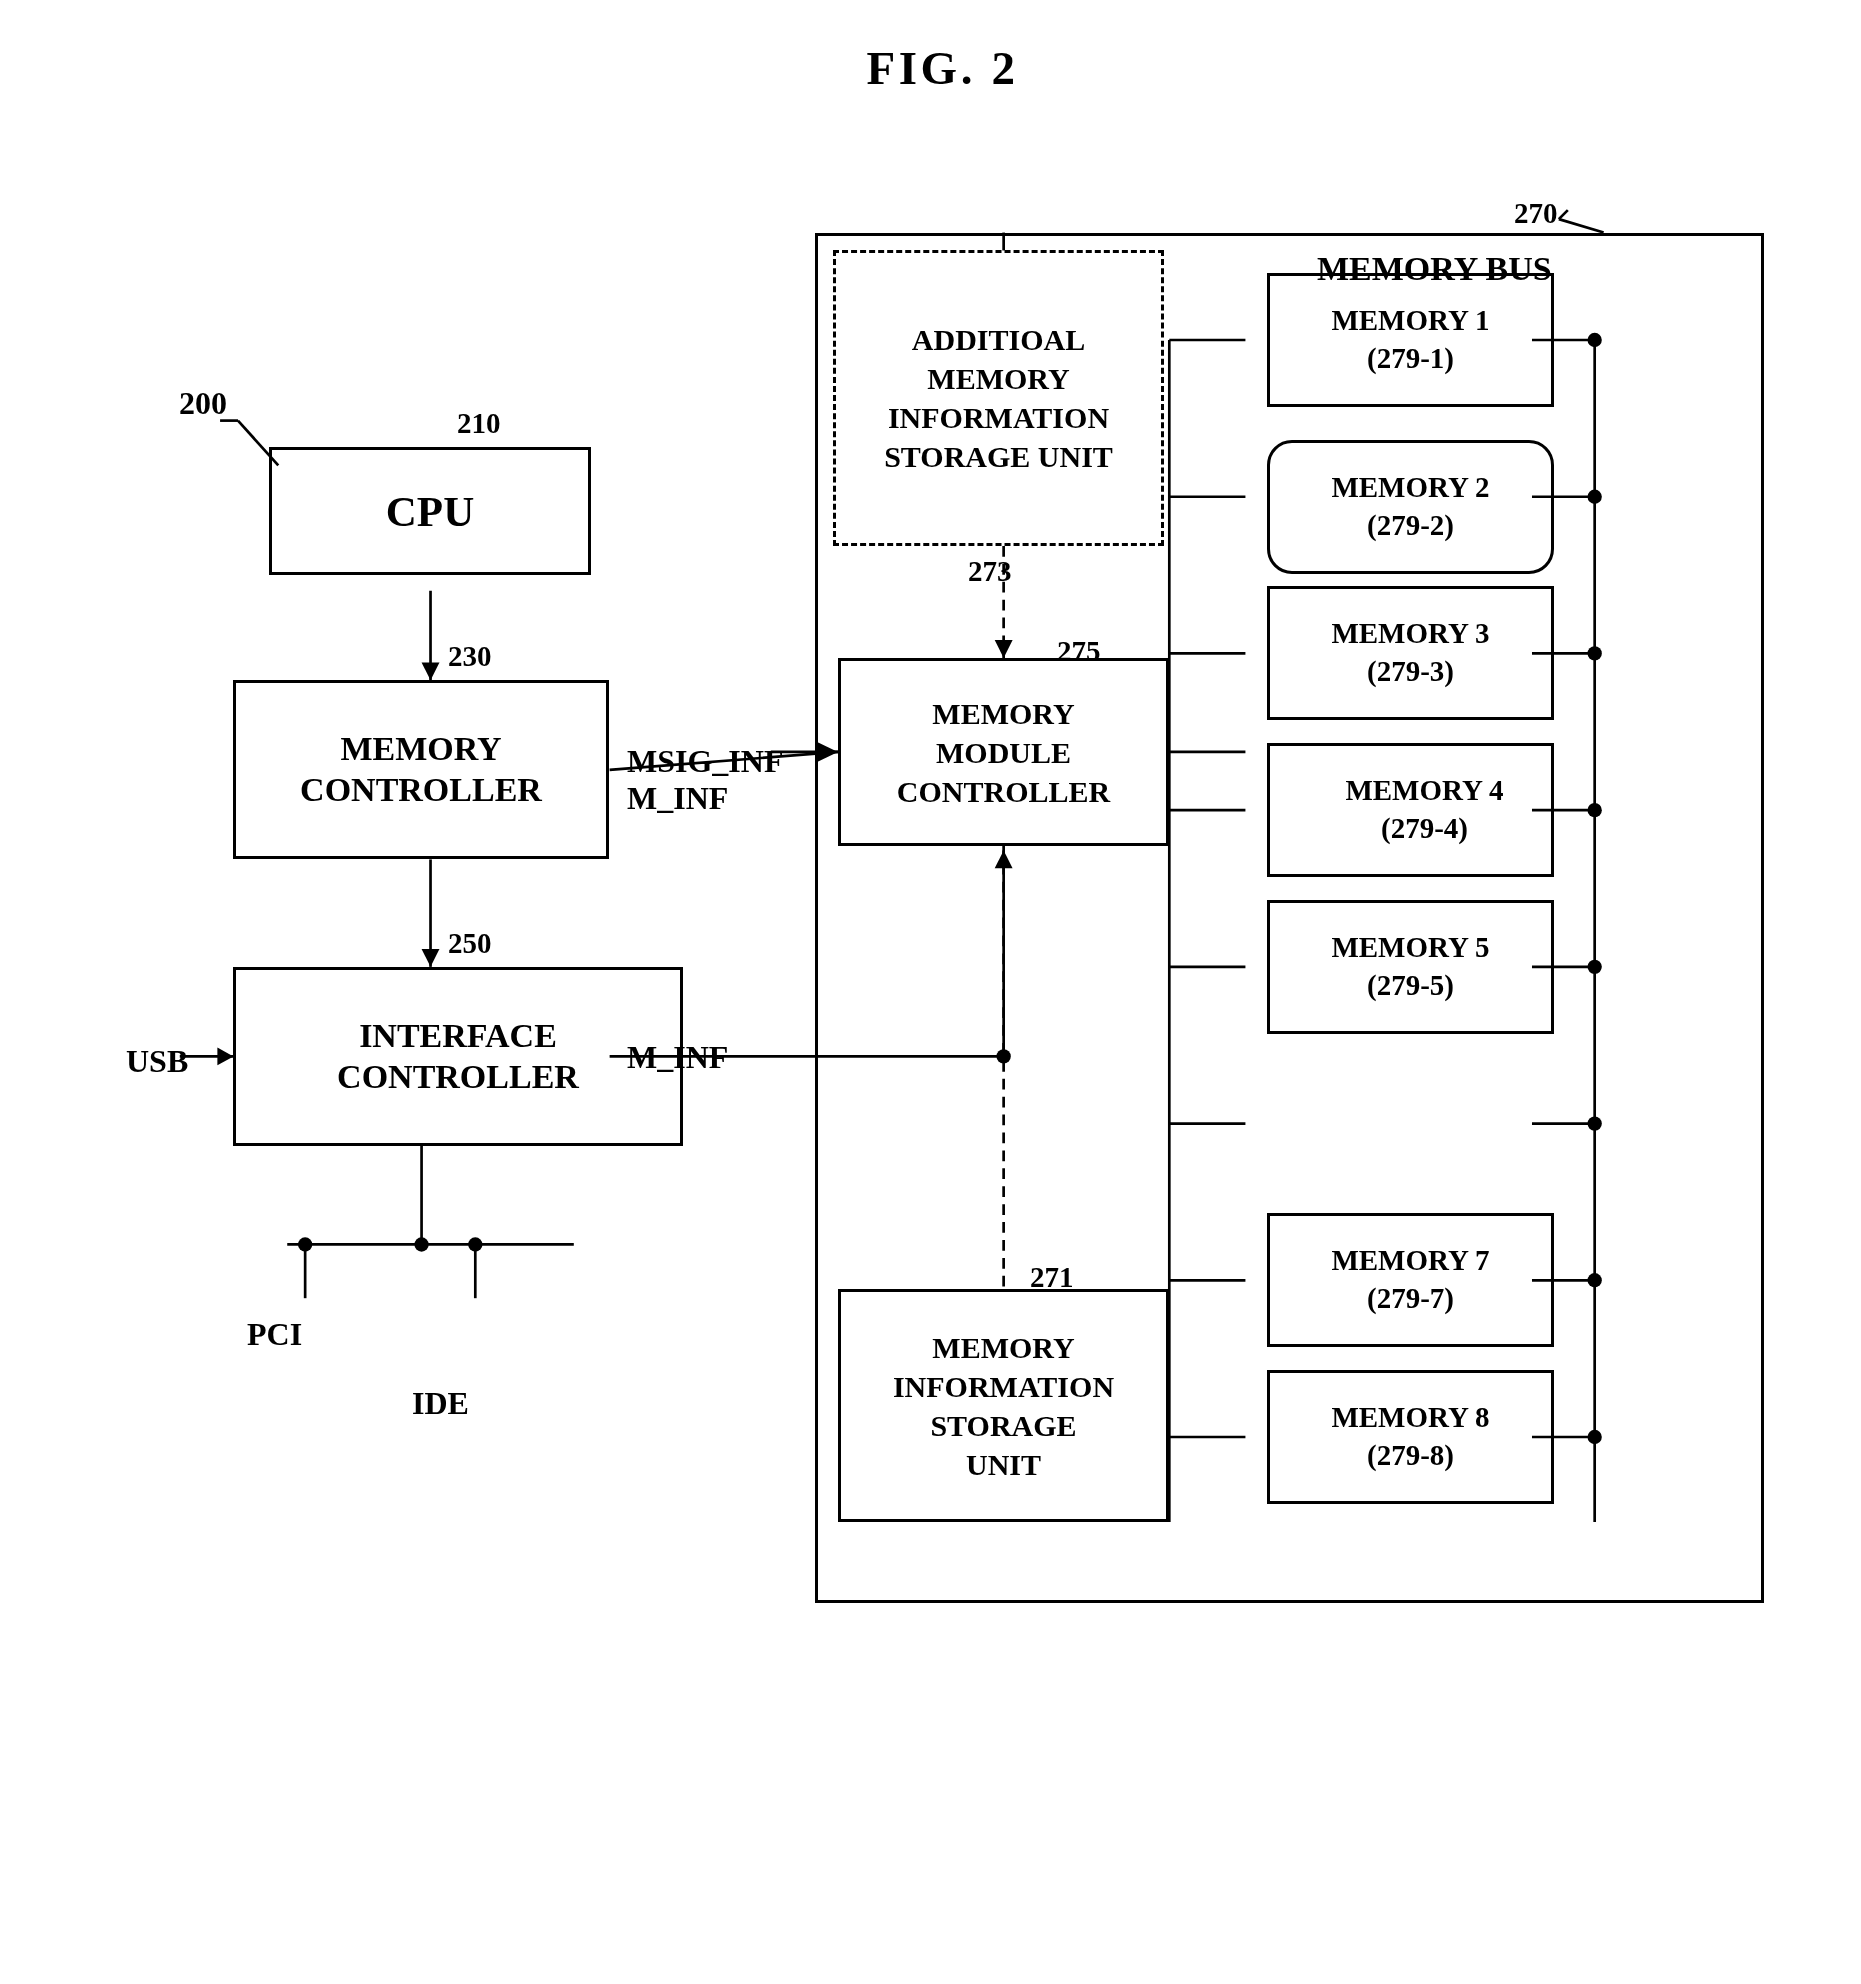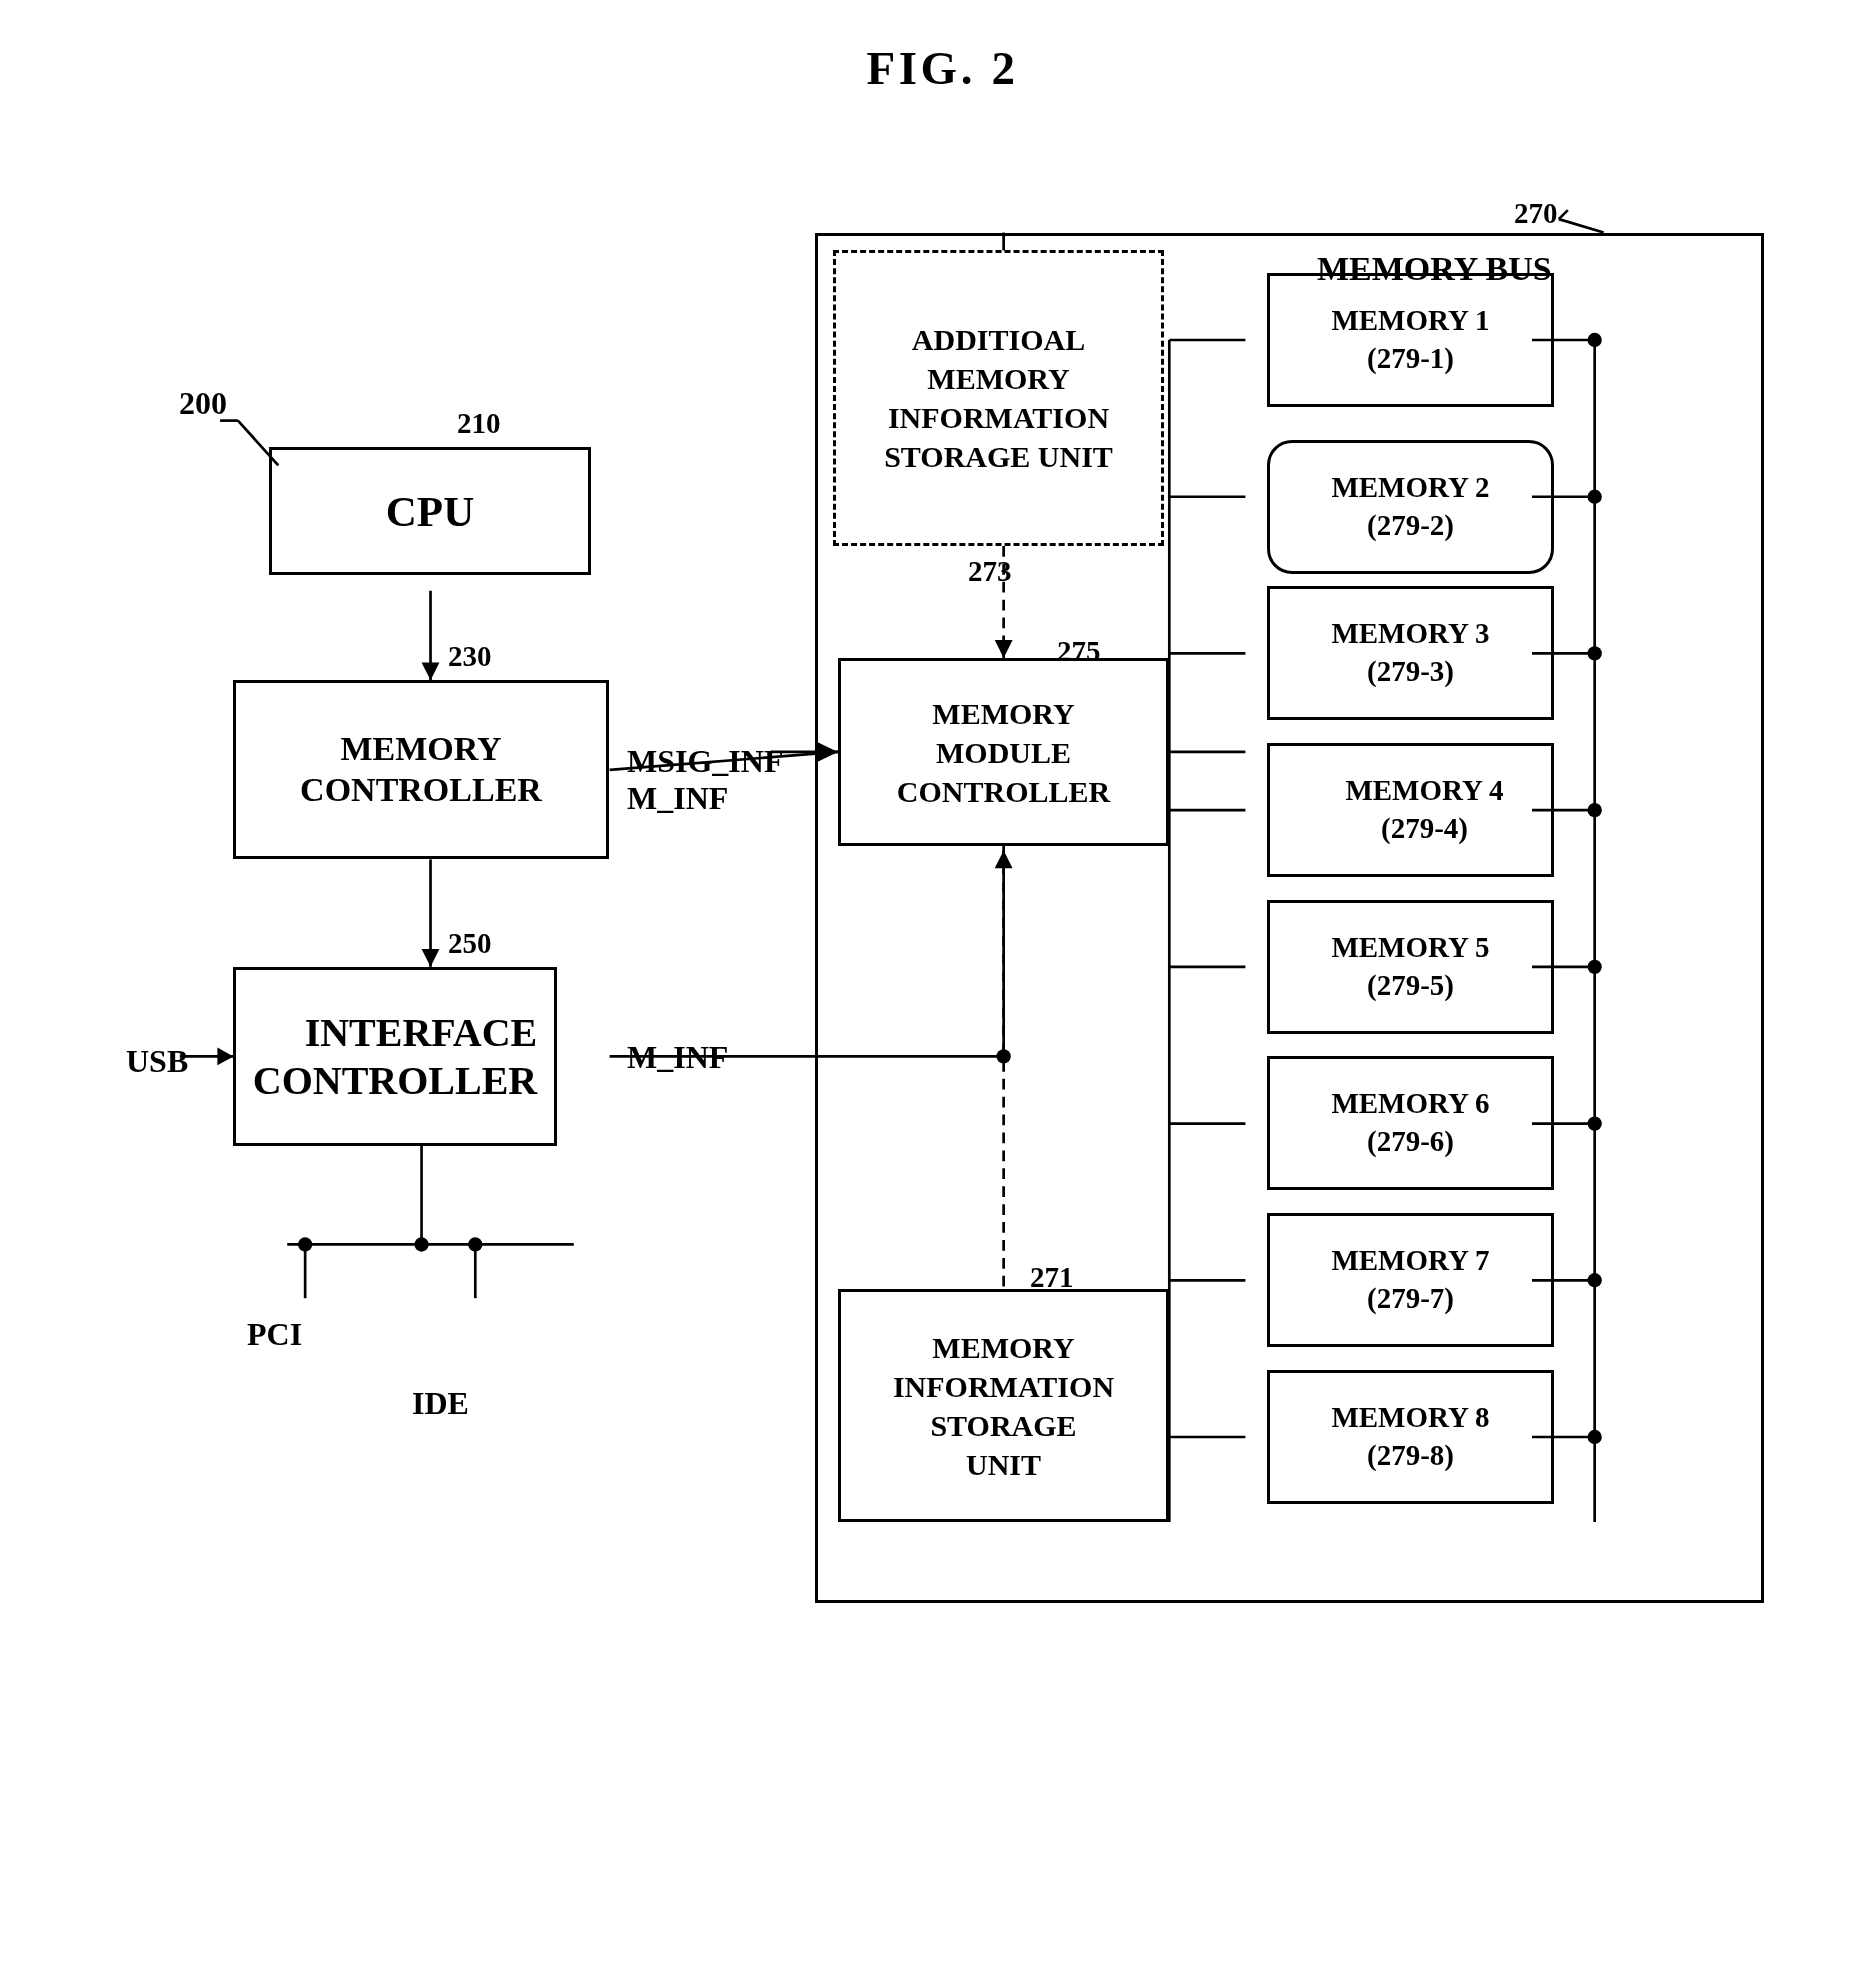--- a/index.html
+++ b/index.html
@@ -84,28 +84,28 @@
       left: 376px;
       font-size: 29px;
       font-weight: bold;
     }
 
     
     .iface-ctrl-box {
       position: absolute;
       top: 824px;
       left: 161px;
-      width: 324px;
+      width: 450px;
       height: 179px;
       border: 3.6px solid #000;
       display: flex;
       align-items: center;
       justify-content: center;
-      text-align: right;
-      font-size: 40px;
+      text-align: center;
+      font-size: 34px;
       font-weight: bold;
       line-height: 1.2;
     }
 
     .label-250 {
       position: absolute;
       top: 784px;
       left: 376px;
       font-size: 29px;
       font-weight: bold;
@@ -340,21 +340,20 @@
   </div>
   <div class="label-271">271</div>
 
   <div class="label-273">273</div>
 
   <div class="memory-box" style="top:130px;">MEMORY 1<br>(279-1)</div>
   <div class="memory-box" style="top:297px;border-radius:25px;">MEMORY 2<br>(279-2)</div>
   <div class="memory-box" style="top:443px;">MEMORY 3<br>(279-3)</div>
   <div class="memory-box" style="top:600px;padding-left:28px;">MEMORY 4<br>(279-4)</div>
   <div class="memory-box" style="top:757px;">MEMORY 5<br>(279-5)</div>
-  <div class="memory-box" style="top:913px;">MEMORY 6<br>(279-6)</div>
   <div class="memory-box" style="top:1070px;">MEMORY 7<br>(279-7)</div>
   <div class="memory-box" style="top:1227px;">MEMORY 8<br>(279-8)</div>
 
   <svg class="svg-overlay" viewBox="0 0 1920 2000" width="1720" height="1791">
 
     <line x1="185" y1="310" x2="230" y2="360" stroke="#000" stroke-width="3"></line>
     <line x1="165" y1="310" x2="185" y2="310" stroke="#000" stroke-width="3"></line>
 
     <line x1="400" y1="500" x2="400" y2="600" stroke="#000" stroke-width="3"></line>
     <polygon points="400,600 390,580 410,580" fill="#000"></polygon>

